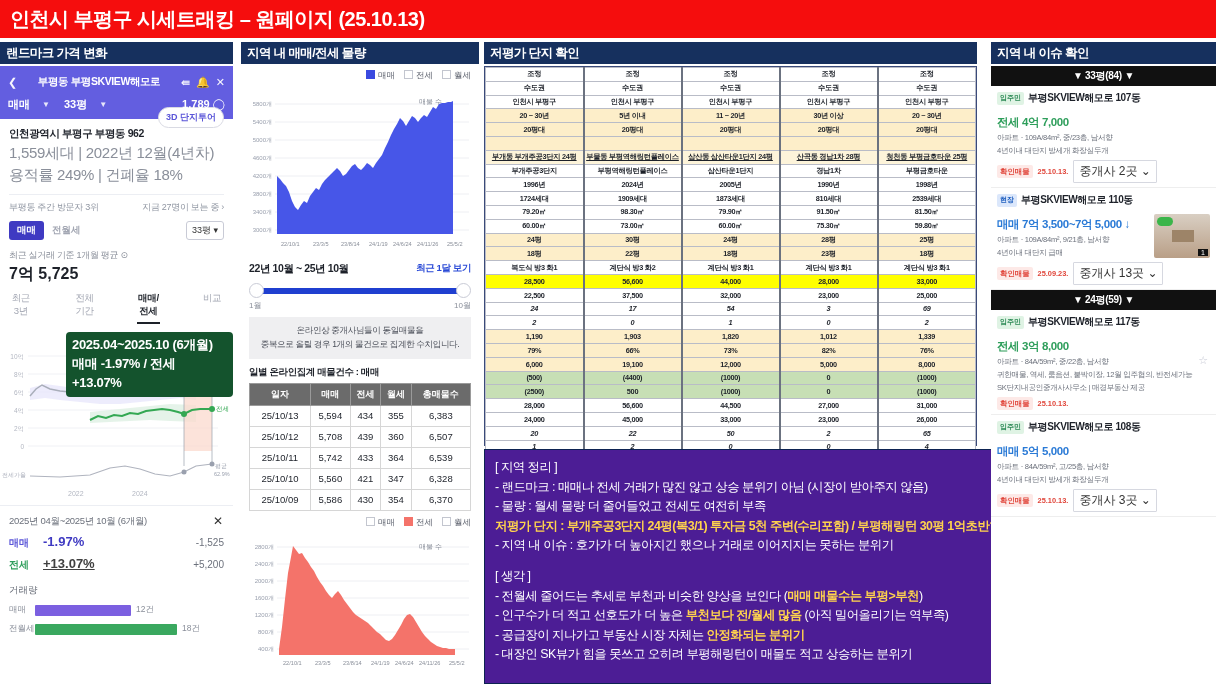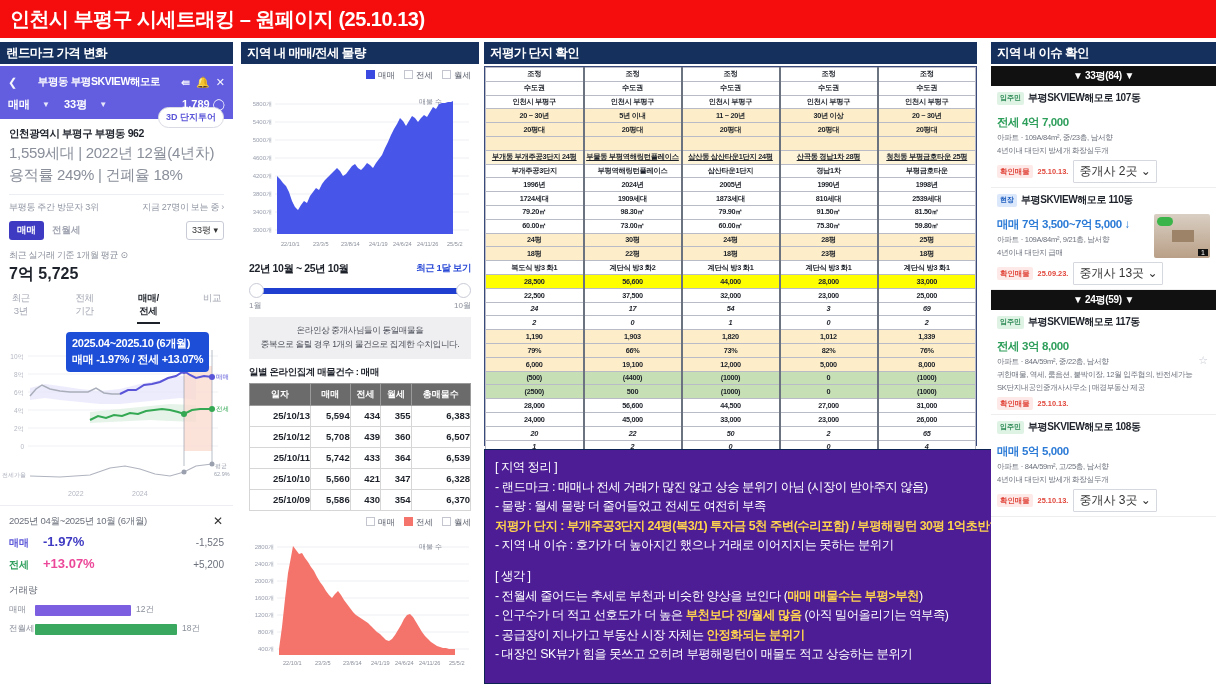--- a/index.html
+++ b/index.html
@@ -59,33 +59,33 @@
   .selbox { margin-left:auto; border:1px solid #c9cbd6; border-radius:3px; font-size:9px;
             padding:2px 5px; color:#333; min-width:38px; text-align:center;}
   .avgl { font-size:9px; color:#8a8f9a; margin-top:9px; letter-spacing:-0.3px;}
   .avgv { font-size:16px; font-weight:bold; color:#1d2129; margin-top:2px; }
   .tabs3 { display:flex; margin-top:7px; font-size:9.5px; color:#a3a7b3;gap:40px; }
   .tabs3 div { flex:1; text-align:center; padding-bottom:4px; letter-spacing:-0.3px;}
   .tabs3 .act { color:#1d2129; font-weight:bold; border-bottom:2px solid #1d2129; }
 
   .chartwrap { position:relative; width:233px; height:175px; margin-top:2px; background:#fff;}
   .tooltip {
-    position:absolute; left:66px; top:6px; background:#1d4ed8; color:#fff; border-radius:4px;
-    font-size:11px; font-weight:bold; padding:4px 6px; line-height:1.45; letter-spacing:-0.3px; z-index:3;
+    position:absolute; left:66px; top:6px; background:#14532d; color:#fff; border-radius:4px;
+    font-size:13px; font-weight:bold; padding:4px 6px; line-height:1.45; letter-spacing:-0.3px; z-index:3;
   }
 
   .sumbox { padding:9px 9px 0 9px; border-top:1px solid #eceef3; margin-top:4px; position:relative;}
   .sumhead { font-size:9.5px; color:#6c717c; letter-spacing:-0.3px;}
   .sumx { position:absolute; right:10px; top:8px; font-size:12px; color:#333; }
   .srow { display:flex; align-items:baseline; margin-top:6px; font-size:13px; font-weight:bold;}
   .srow .k { font-size:10px; width:30px; }
   .srow .v { margin-left:4px; }
   .srow .d { margin-left:auto; font-size:10px; font-weight:normal; color:#6c717c; }
   .k-mm { color:#5a55d8; } .v-mm { color:#3f3ac2; }
-  .k-js { color:#2e9e5b; } .v-js { color:#ec4899; }
+  .k-js { color:#2e9e5b; } .v-js { color:#404040;text-decoration:underline; }
   .vol { font-size:9.5px; color:#6c717c; margin-top:12px; }
   .bar-row { display:flex; align-items:center; margin-top:7px; font-size:8.5px; color:#8a8f9a; }
   .bar-row .lab { width:26px; }
   .bar { height:11px; border-radius:1px; }
   .bar-row .n { margin-left:5px; color:#8a8f9a; }
 
   
   .p2 { position:absolute; left:241px; top:66px; width:238px; height:618px; background:#fff; }
   .lg { display:flex; justify-content:flex-end; gap:9px; font-size:8.5px; color:#5a5f6b; padding:4px 8px 0 0;}
   .lg i { display:inline-block; width:9px; height:9px; border:1px solid #c3c6cf; margin-right:3px; vertical-align:-1px;}
@@ -102,21 +102,21 @@
   .sticks { display:flex; font-size:8px; color:#8a8f9a; }
   .sticks .r { margin-left:auto; }
   .note {
     background:#efeff1; color:#4b4f59; font-size:8.6px; text-align:center;
     padding:7px 6px; margin-top:6px; line-height:1.6; letter-spacing:-0.4px;
   }
   .tbl-cap { font-size:9.5px; font-weight:bold; color:#1d2129; margin:7px 0 4px 0; letter-spacing:-0.4px;}
   table.lst { width:100%; border-collapse:collapse; font-size:9.5px; }
   table.lst th { background:#6b6b6b; color:#fff; font-size:9px; font-weight:bold;
                  border:1px solid #9a9a9a; padding:4px 0; text-align:center;}
-  table.lst td { border:1px solid #d6d6d6; padding:4.5px 0; text-align:right; color:#1d2129; font-weight:bold;}
+  table.lst td { border:1px solid #d6d6d6; padding:4.5px 0; text-align:center; color:#1d2129; font-weight:normal;}
 
   
   .p3 { position:absolute; left:484px; top:66px; width:493px; height:380px; background:#fff;
         border:1px solid #3a4a7a; }
   table.grid { width:100%; border-collapse:collapse; table-layout:fixed; }
   table.grid td {
     border:1px solid #b9bcc7; font-size:7.3px; text-align:center; height:13.8px;
     color:#1d2129; letter-spacing:-0.3px; white-space:nowrap; overflow:hidden; font-weight:bold;
   }
   td.beige { background:#fdeec9; }

